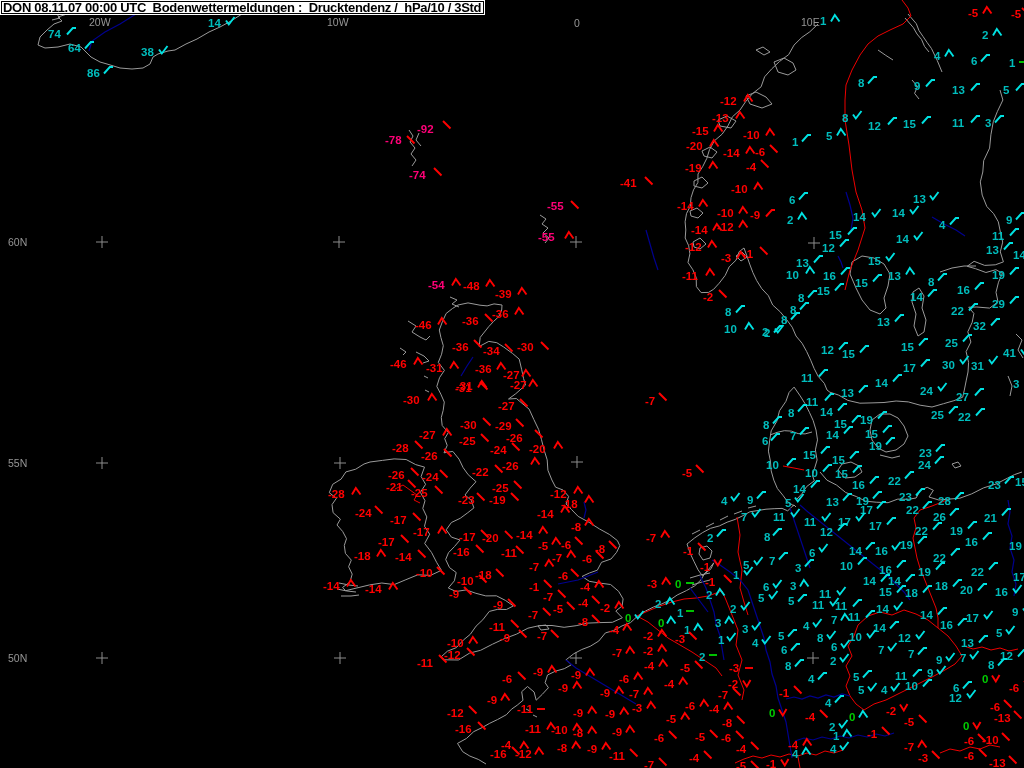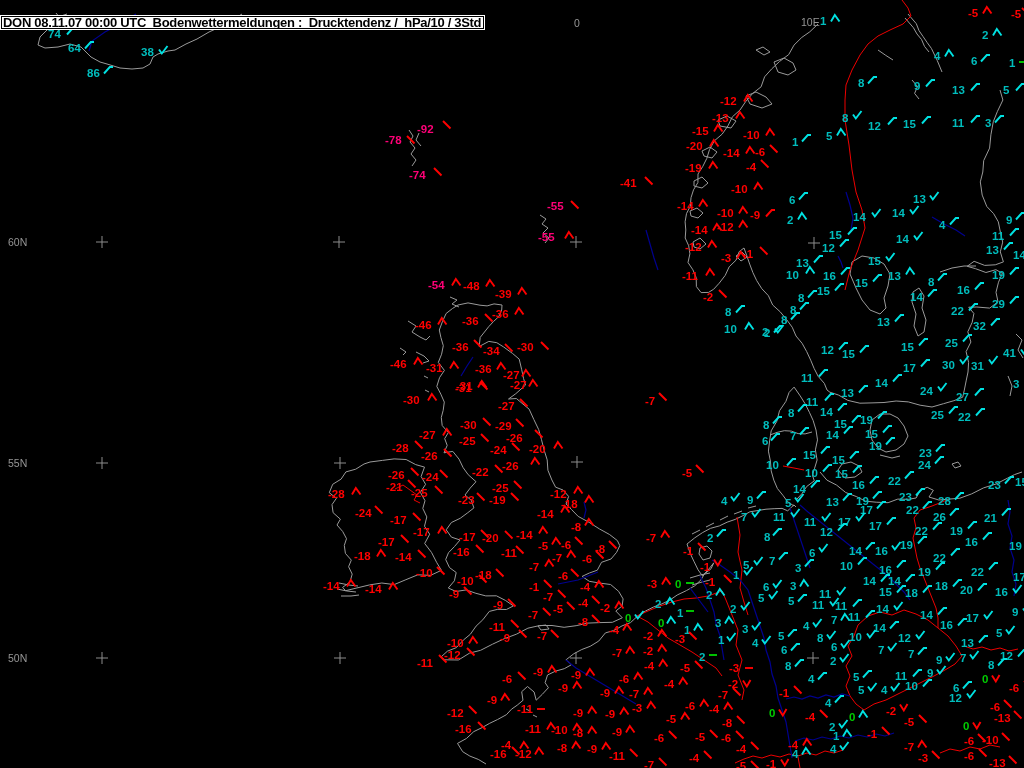--- a/index.html
+++ b/index.html
@@ -1,16 +1,16 @@
 <!DOCTYPE html>
 <html><head><meta charset="utf-8">
 <style>
 html,body{margin:0;padding:0;background:#000;width:1024px;height:768px;overflow:hidden}
 #map{position:relative;width:1024px;height:768px;background:#000;font-family:"Liberation Sans",sans-serif}
-#title{position:absolute;left:1px;top:16px;width:479px;height:11px;background:#fff;border:1px solid #000;outline:1px solid #fff;
+#title{position:absolute;left:1px;top:1px;width:479px;height:11px;background:#fff;border:1px solid #000;outline:1px solid #fff;
  font:bold 13px/12px "Liberation Sans",sans-serif;color:#000;white-space:nowrap;padding:0 1px;letter-spacing:-0.3px}
 svg{position:absolute;left:0;top:0}
 </style></head><body>
 <div id="map">
 <svg width="1024" height="768" viewBox="0 0 1024 768">
 <defs>
 <path id="sf" d="M0,7.5 L5.8,1 L9,1"></path>
 <path id="sb" d="M0,0 L7.5,7.5"></path>
 <path id="sp" d="M0,7.5 L3.8,1 L8.5,7.5"></path>
 <path id="sv" d="M0,3.5 L2.8,7.5 L8.5,0"></path>

